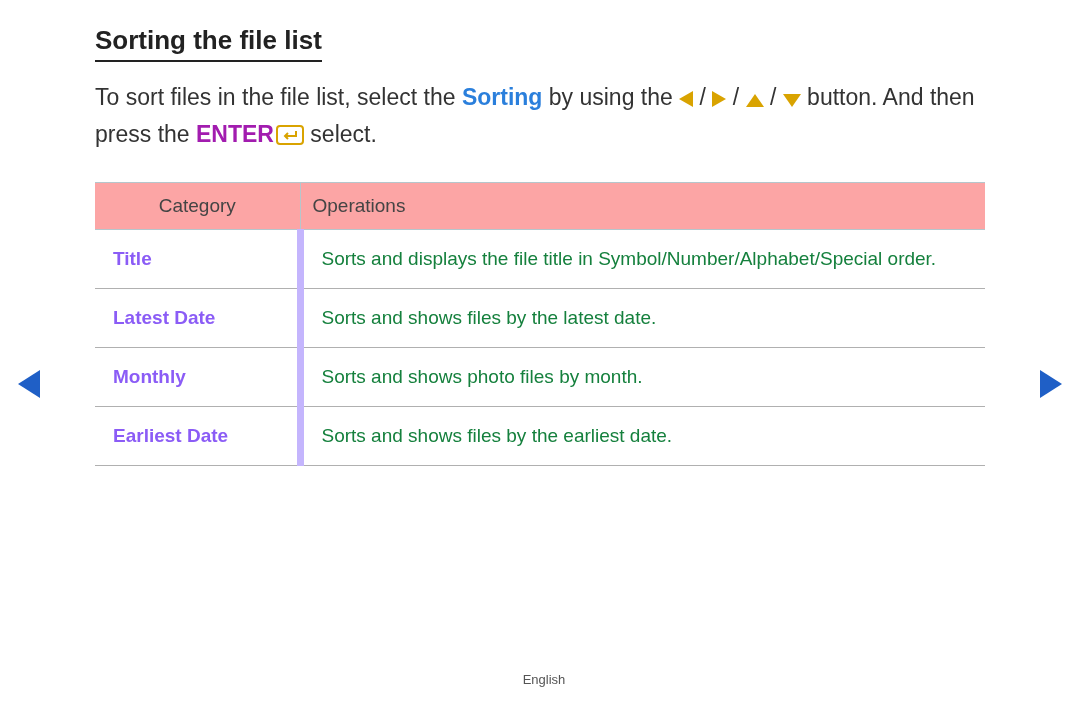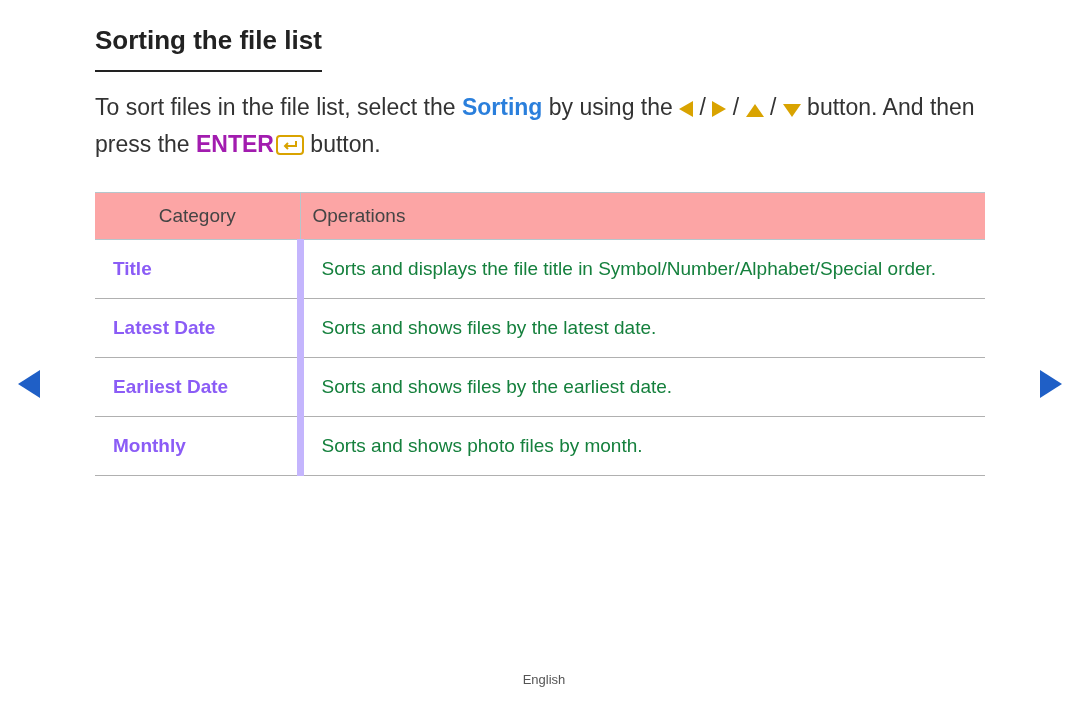--- a/index.html
+++ b/index.html
@@ -13,21 +13,21 @@
     }
     .content {
       padding: 25px 95px 0 95px;
     }
     .heading {
       font-size: 26px;
       font-weight: bold;
       color: #222;
       border-bottom: 2px solid #222;
       display: inline-block;
-      padding-bottom: 14px;
+      padding-bottom: 4px;
       margin-bottom: 18px;
     }
     .intro {
       font-size: 23px;
       line-height: 1.5;
       color: #333;
       margin-bottom: 28px;
     }
     .intro .sorting-word {
       color: #2a7fdc;
@@ -112,46 +112,46 @@
           <polygon points="14,0 14,16 0,8" fill="#d9a300"></polygon>
         </svg></span><span> / </span><span class="arrow-icon-inline"><svg width="14" height="16">
           <polygon points="0,0 0,16 14,8" fill="#d9a300"></polygon>
         </svg></span><span> / </span><span class="arrow-icon-inline"><svg width="18" height="13">
           <polygon points="9,0 18,13 0,13" fill="#d9a300"></polygon>
         </svg></span><span> / </span><span class="arrow-icon-inline"><svg width="18" height="13">
           <polygon points="0,0 18,0 9,13" fill="#d9a300"></polygon>
         </svg></span><span> button. And then press the </span><span class="enter-word">ENTER</span><span class="enter-icon"><svg width="28" height="20">
           <rect x="1" y="1" width="26" height="18" rx="3" fill="none" stroke="#d9a300" stroke-width="2"></rect>
           <path d="M20 6 L20 11 L9 11 M12 8 L9 11 L12 14" fill="none" stroke="#d9a300" stroke-width="2"></path>
-        </svg></span><span> button.</span>
+        </svg></span><span> select.</span>
   </p>
 
   <table class="sort-table">
     <thead>
       <tr>
         <th class="col-cat">Category</th>
         <th>Operations</th>
       </tr>
     </thead>
     <tbody>
       <tr>
         <td class="cat-cell">Title</td>
         <td>Sorts and displays the file title in Symbol/Number/Alphabet/Special order.</td>
       </tr>
       <tr>
         <td class="cat-cell">Latest Date</td>
         <td>Sorts and shows files by the latest date.</td>
       </tr>
       <tr>
+        <td class="cat-cell">Monthly</td>
+        <td>Sorts and shows photo files by month.</td>
+      </tr>
+      <tr>
         <td class="cat-cell">Earliest Date</td>
         <td>Sorts and shows files by the earliest date.</td>
-      </tr>
-      <tr>
-        <td class="cat-cell">Monthly</td>
-        <td>Sorts and shows photo files by month.</td>
       </tr>
     </tbody>
   </table>
 </div>
 
 <div class="nav-arrow nav-left"></div>
 <div class="nav-arrow nav-right"></div>
 
 <div class="footer-lang">English</div>
 

